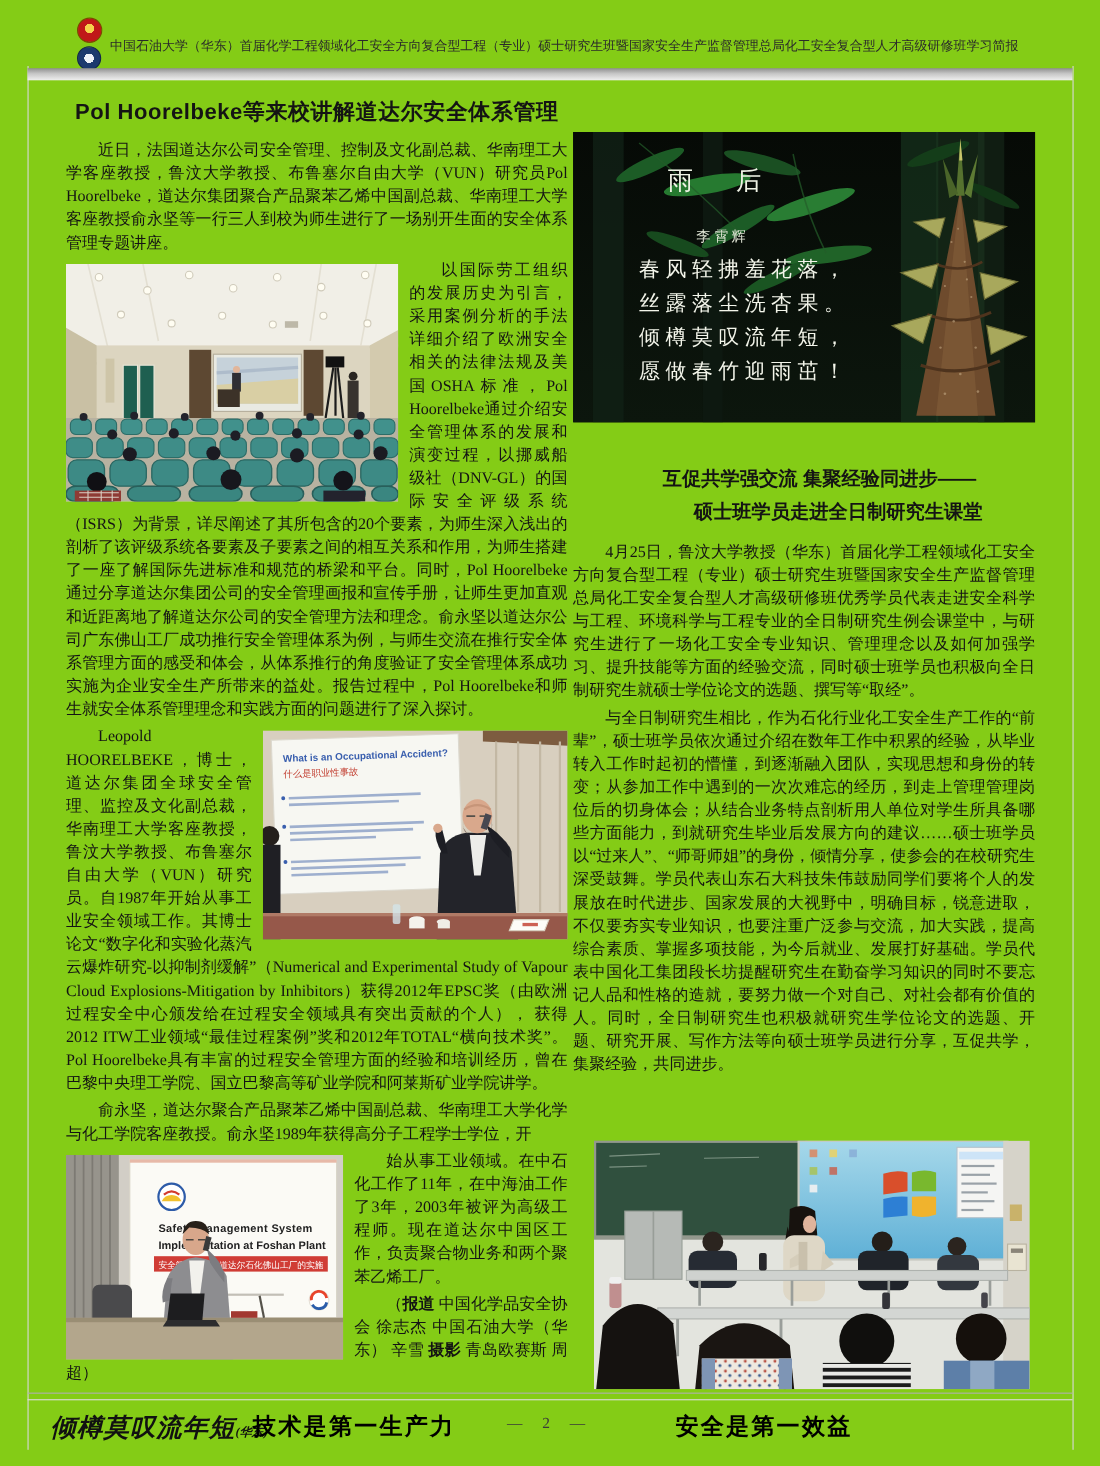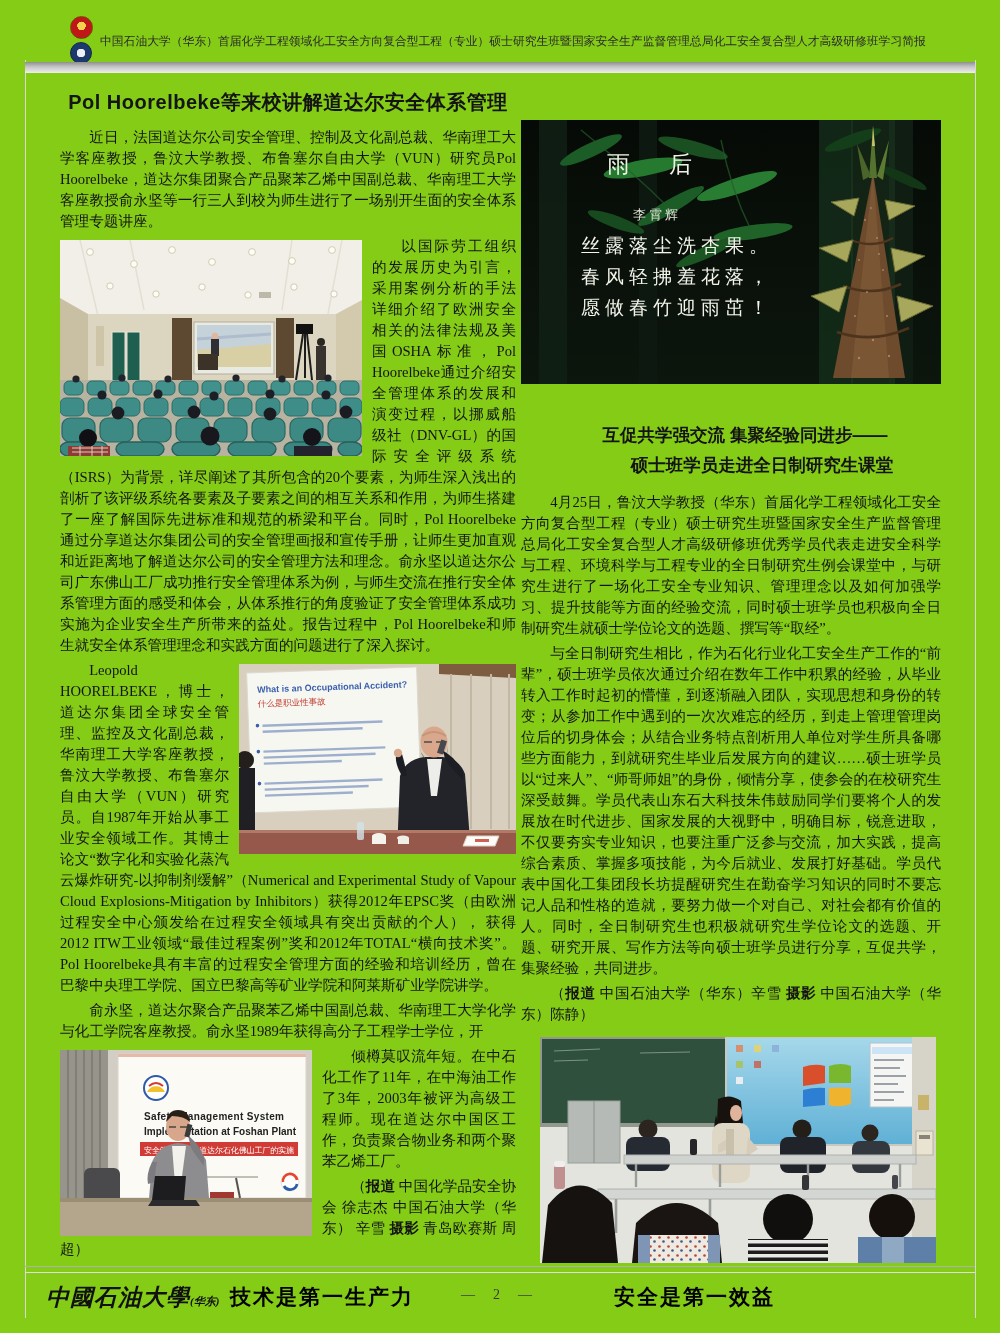--- a/index.html
+++ b/index.html
@@ -311,21 +311,21 @@
           <path d="M92,112 Q86,124 88,134 L95,132 Q95,120 97,112 Z" fill="#7c7c80"></path>
         </g>
         <rect x="24" y="118" width="36" height="62" rx="6" fill="#4a4a4c"></rect>
         <rect y="148" width="252" height="38" fill="#b3a68c"></rect>
         <rect y="148" width="252" height="4" fill="#9a8e74"></rect>
         <polygon points="95,126 126,126 124,150 92,150" fill="#1d1d1f"></polygon>
         <polygon points="92,150 136,150 140,156 88,156" fill="#2c2c2e"></polygon>
         <rect x="150" y="142" width="24" height="6" fill="#a23830"></rect>
         <line x1="176" y1="128" x2="180" y2="148" stroke="#55524a" stroke-width="2"></line>
       </svg>
-      <p class="body noindent"><span>倾樽莫叹流年短。在中石化工作了11年，在中海油工作了3年，2003年被评为高级工程师。现在道达尔中国区工作，负责聚合物业务和两个聚苯乙烯工厂。</span></p>
+      <p class="body noindent"><span>始从事工业领域。在中石化工作了11年，在中海油工作了3年，2003年被评为高级工程师。现在道达尔中国区工作，负责聚合物业务和两个聚苯乙烯工厂。</span></p>
       <p class="body noindent"><span>（</span><span class="b">报道</span><span> 中国化学品安全协会 徐志杰 中国石油大学（华东） 辛雪 </span><span class="b">摄影</span><span> 青岛欧赛斯 周超）</span></p>
       <div class="clear"></div>
     </div>
   </div>
 
   <div class="col col-right">
 
     <div class="poem">
       <svg width="420" height="264" viewBox="0 0 420 264">
         <defs>
@@ -383,33 +383,33 @@
           </g>
           <polygon points="348,58 352,6 356,58" fill="#56722f"></polygon>
           <polygon points="342,60 336,24 350,56" fill="#4a6429"></polygon>
           <polygon points="356,56 368,20 362,60" fill="#5d7a33"></polygon>
           <polygon points="351,26 352,6 354,26" fill="#c9c56a"></polygon>
         </g>
       </svg>
       <div class="poem-title">雨　后</div>
       <div class="poem-author">李霄辉</div>
       <div class="poem-lines">
+        <div>春风轻拂羞花落，</div>
         <div>丝露落尘洗杏果。</div>
-        <div>春风轻拂羞花落，</div>
+        <div>倾樽莫叹流年短，</div>
         <div>愿做春竹迎雨茁！</div>
       </div>
     </div>
 
     <h2 class="h-right">
       <span class="l1">互促共学强交流  集聚经验同进步——</span>
       <span class="l2">硕士班学员走进全日制研究生课堂</span>
     </h2>
     <p class="body">4月25日，鲁汶大学教授（华东）首届化学工程领域化工安全方向复合型工程（专业）硕士研究生班暨国家安全生产监督管理总局化工安全复合型人才高级研修班优秀学员代表走进安全科学与工程、环境科学与工程专业的全日制研究生例会课堂中，与研究生进行了一场化工安全专业知识、管理理念以及如何加强学习、提升技能等方面的经验交流，同时硕士班学员也积极向全日制研究生就硕士学位论文的选题、撰写等“取经”。</p>
     <p class="body">与全日制研究生相比，作为石化行业化工安全生产工作的“前辈”，硕士班学员依次通过介绍在数年工作中积累的经验，从毕业转入工作时起初的懵懂，到逐渐融入团队，实现思想和身份的转变；从参加工作中遇到的一次次难忘的经历，到走上管理管理岗位后的切身体会；从结合业务特点剖析用人单位对学生所具备哪些方面能力，到就研究生毕业后发展方向的建议……硕士班学员以“过来人”、“师哥师姐”的身份，倾情分享，使参会的在校研究生深受鼓舞。学员代表山东石大科技朱伟鼓励同学们要将个人的发展放在时代进步、国家发展的大视野中，明确目标，锐意进取，不仅要夯实专业知识，也要注重广泛参与交流，加大实践，提高综合素质、掌握多项技能，为今后就业、发展打好基础。学员代表中国化工集团段长坊提醒研究生在勤奋学习知识的同时不要忘记人品和性格的造就，要努力做一个对自己、对社会都有价值的人。同时，全日制研究生也积极就研究生学位论文的选题、开题、研究开展、写作方法等向硕士班学员进行分享，互促共学，集聚经验，共同进步。</p>
-    <p class="body noindent"><span>（</span><span class="b">报道</span><span> 中国石油大学（华东）辛雪 </span><span class="b">摄影</span><span> 中国石油大学（华东）陈静）</span></p>
   </div>
 
   <svg class="photo4" width="396" height="226" viewBox="0 0 396 226">
     <defs>
       <linearGradient id="scr" x1="0" y1="0" x2="0" y2="1">
         <stop offset="0" stop-color="#a6d8ea"></stop>
           <stop offset="1" stop-color="#5fb0d6"></stop>
       </linearGradient>
       <pattern id="stripes" width="7" height="7" patternUnits="userSpaceOnUse">
         <rect width="7" height="7" fill="#e9e9e6"></rect>
@@ -504,18 +504,18 @@
       <circle cx="248" cy="182" r="25" fill="#100f0d"></circle>
       <rect x="208" y="202" width="80" height="24" fill="url(#stripes)"></rect>
       <circle cx="352" cy="180" r="23" fill="#15100c"></circle>
       <rect x="318" y="200" width="78" height="26" fill="#5d7fa8"></rect>
       <rect x="342" y="200" width="22" height="26" fill="#8fa8c4"></rect>
     </g>
   </svg>
 
   <div class="rule1"></div>
   <div class="rule2"></div>
-  <div class="f-univ"><span>中國石油大學</span><span class="small">(华东)</span></div>
+  <div class="f-univ"><span>倾樽莫叹流年短</span><span class="small">(华东)</span></div>
   <div class="f-slog s1">技术是第一生产力</div>
   <div class="f-page"><span>—</span><span>2</span><span>—</span></div>
   <div class="f-slog s2">安全是第一效益</div>
 
 </div>
 
 </body></html>

